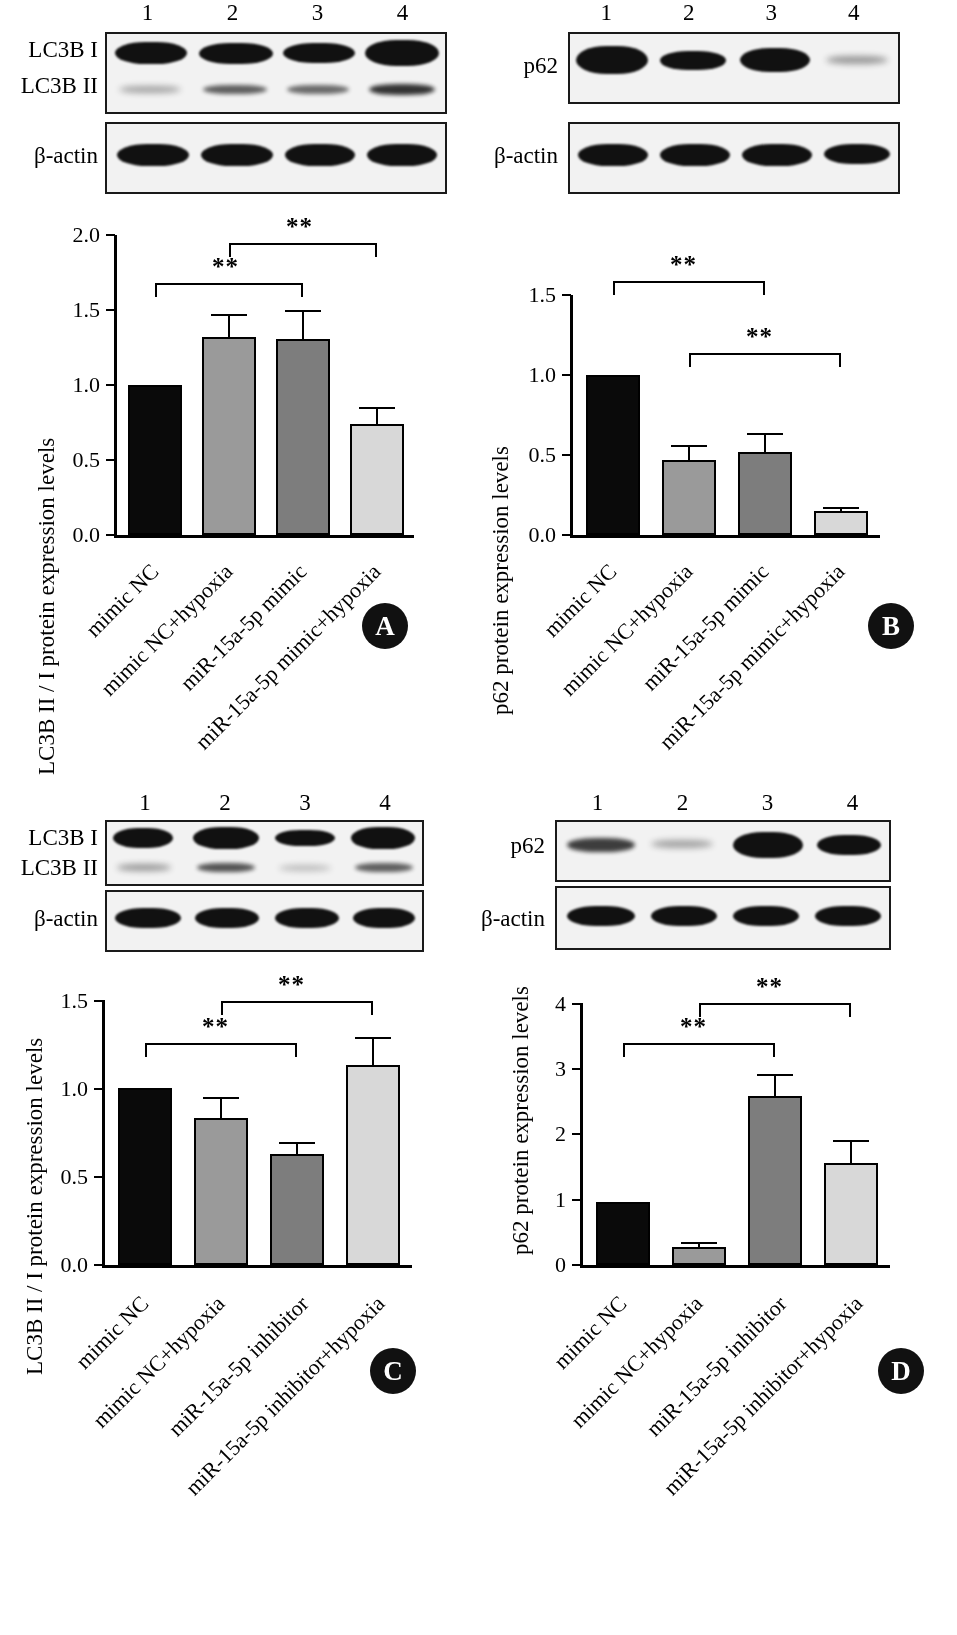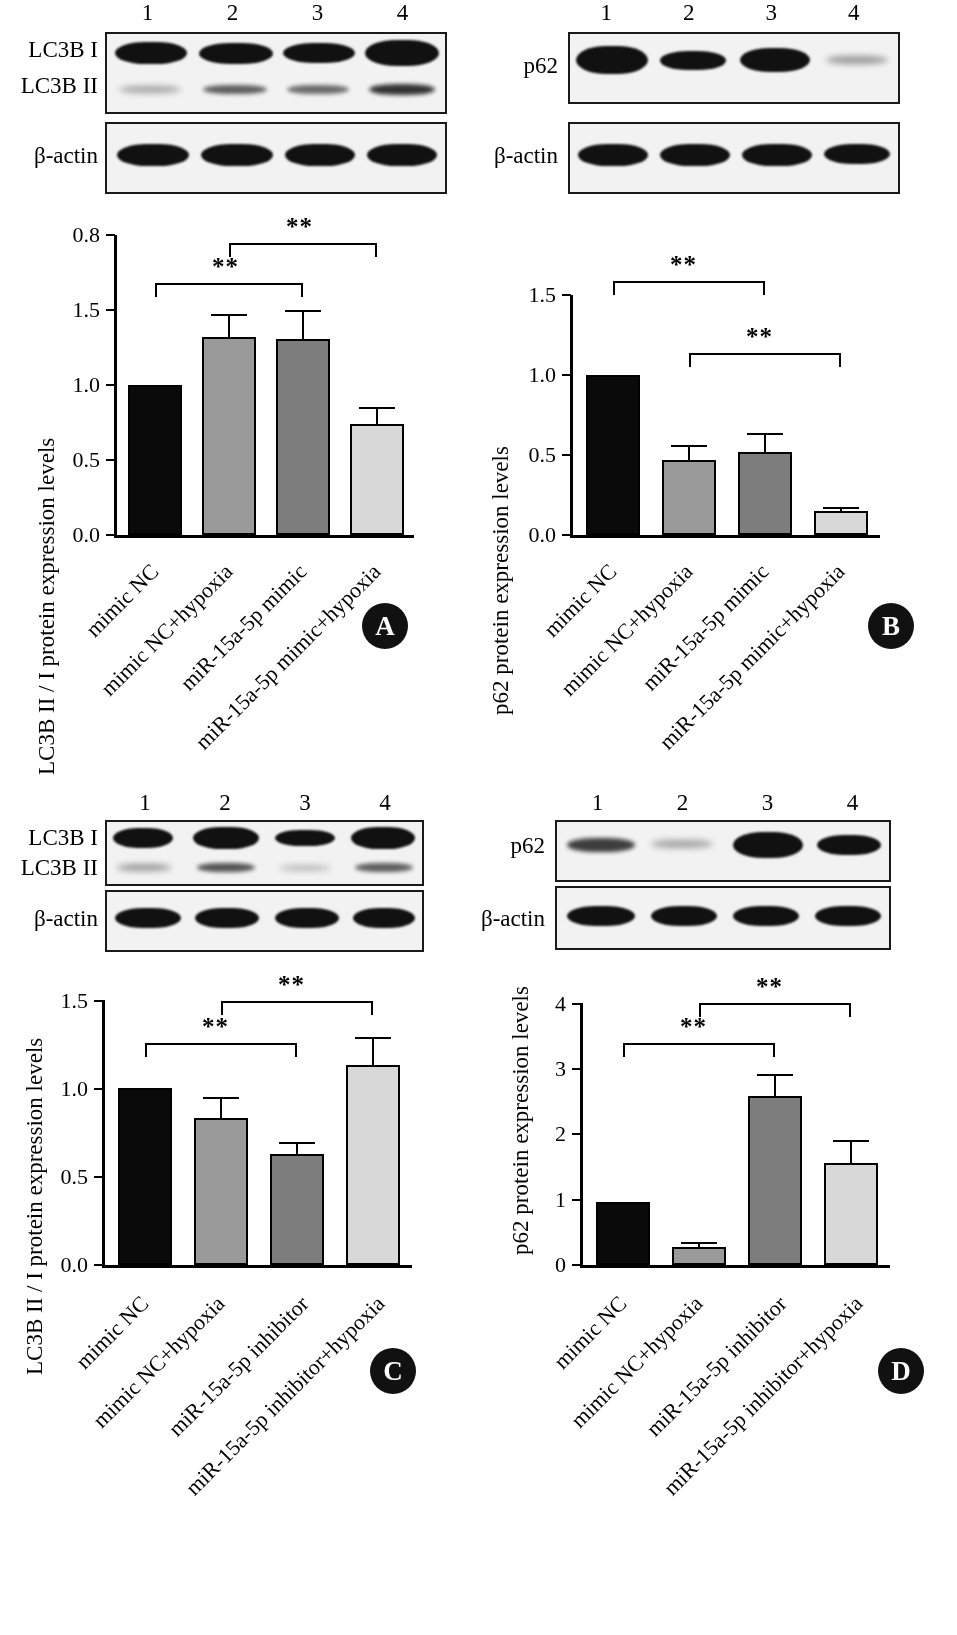--- a/index.html
+++ b/index.html
@@ -202,21 +202,21 @@
   <div class="tick" style="left:106px; top:319px;"></div>
   <div class="tick" style="left:106px; top:244px;"></div>
   <div class="tick" style="left:106px; top:169px;"></div>
   <div class="tick" style="left:106px; top:94px;"></div>
   <div class="tick" style="left:106px; top:19px;"></div>
 
   <div class="ytick-label" style="left:52px; top:307px; width:48px;">0.0</div>
   <div class="ytick-label" style="left:52px; top:232px; width:48px;">0.5</div>
   <div class="ytick-label" style="left:52px; top:157px; width:48px;">1.0</div>
   <div class="ytick-label" style="left:52px; top:82px; width:48px;">1.5</div>
-  <div class="ytick-label" style="left:52px; top:7px; width:48px;">0.8</div>
+  <div class="ytick-label" style="left:52px; top:7px; width:48px;">2.0</div>
 
   <div class="bar" style="left:128px; top:170px; width:54px; height:150px; background:#0a0a0a;"></div>
   <div class="bar" style="left:202px; top:122px; width:54px; height:198px; background:#9a9a9a;"></div>
   <div class="bar" style="left:276px; top:124px; width:54px; height:196px; background:#7d7d7d;"></div>
   <div class="bar" style="left:350px; top:209px; width:54px; height:111px; background:#d8d8d8;"></div>
 
   <div class="err" style="left:228px; top:99px; height:23px;"></div>
   <div class="err-cap" style="left:211px; top:99px; width:36px;"></div>
   <div class="err" style="left:302px; top:95px; height:29px;"></div>
   <div class="err-cap" style="left:285px; top:95px; width:36px;"></div>

